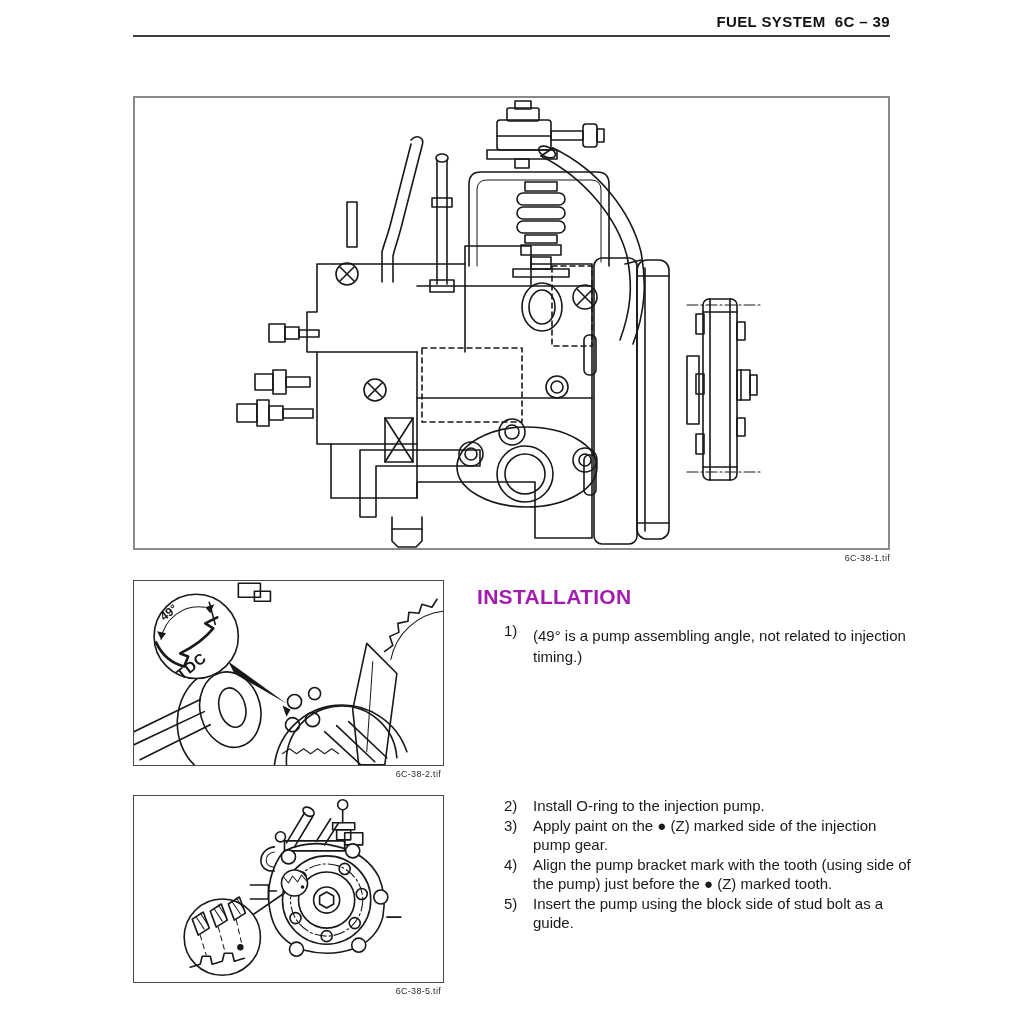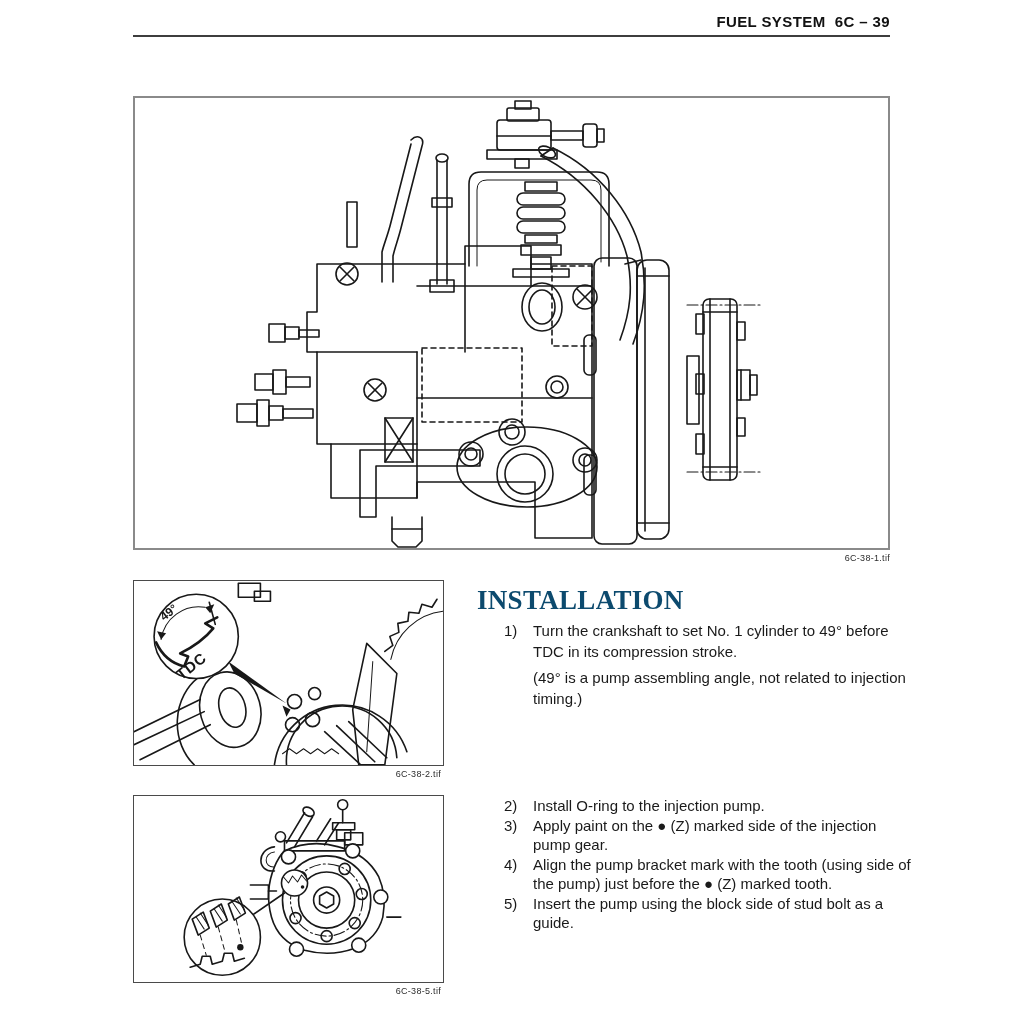--- a/index.html
+++ b/index.html
@@ -16,22 +16,22 @@
   #fig1{left:133px;top:96px;width:757px;height:454px;border:2px solid #8a8a8a;}
   #fig2{left:133px;top:580px;width:311px;height:186px;border:1.6px solid #4a4a4a;}
   #fig3{left:133px;top:795px;width:311px;height:188px;border:1.6px solid #4a4a4a;}
   .figbox svg{display:block;width:100%;height:100%;}
 
   .cap{position:absolute;font-size:9px;color:#2c2c2c;letter-spacing:.3px;}
   #cap1{top:553px;right:134px;}
   #cap2{top:769px;left:133px;width:308px;text-align:right;}
   #cap3{top:986px;left:133px;width:308px;text-align:right;}
 
-  #inst-head{position:absolute;left:477px;top:585px;font-size:27px;font-weight:bold;
-             letter-spacing:.3px;color:#0c4a6e;font-family:Liberation Serif, serif;}
+  #inst-head{position:absolute;left:477px;top:585px;font-size:21px;font-weight:bold;
+             letter-spacing:.3px;color:#a21caf;}
 
   .steps{position:absolute;left:477px;width:436px;font-size:15px;color:#1a1a1a;}
   #steps-a{top:620px;line-height:21px;}
   #steps-b{top:796px;line-height:19.5px;}
   .step{display:flex;margin-left:27px;}
   .num{flex:none;width:29px;}
   .sbody{flex:1;max-width:382px;}
   .stext{display:block;}
   .snote{display:block;margin-top:5px;}
 
@@ -319,21 +319,20 @@
     </svg>
   </figure>
   <div class="cap" id="cap3">6C-38-5.tif</div>
 
   <div id="inst-head">INSTALLATION</div>
 
   <div id="steps-a" class="steps">
     <div class="step">
       <span class="num">1)</span>
       <span class="sbody">
-        <span class="stext">Turn the crankshaft to set No. 1 cylinder to 49° before TDC in its compression stroke.</span>
         <span class="snote">(49° is a pump assembling angle, not related to injection timing.)</span>
       </span>
     </div>
   </div>
 
   <div id="steps-b" class="steps">
     <div class="step">
       <span class="num">2)</span>
       <span class="sbody">
           <span class="stext">Install O-ring to the injection pump.</span>

